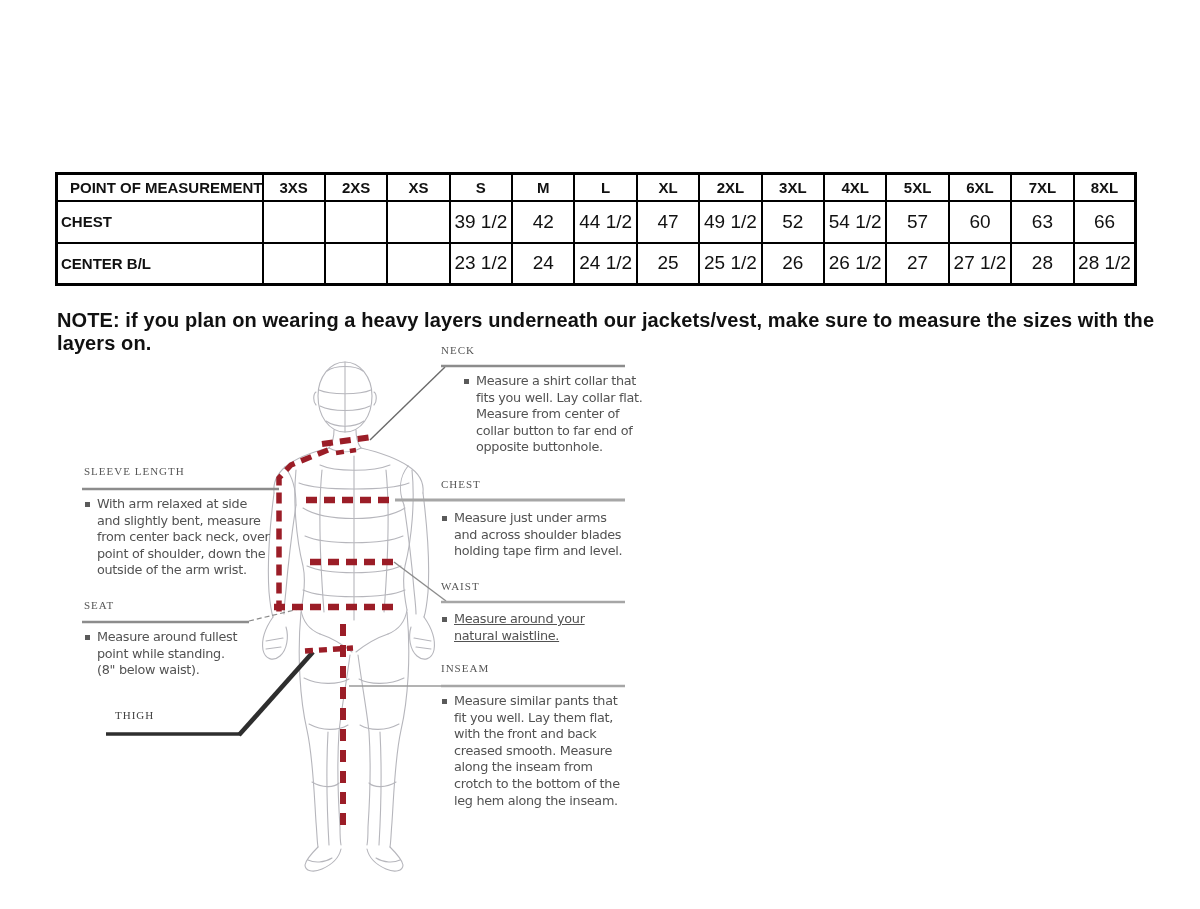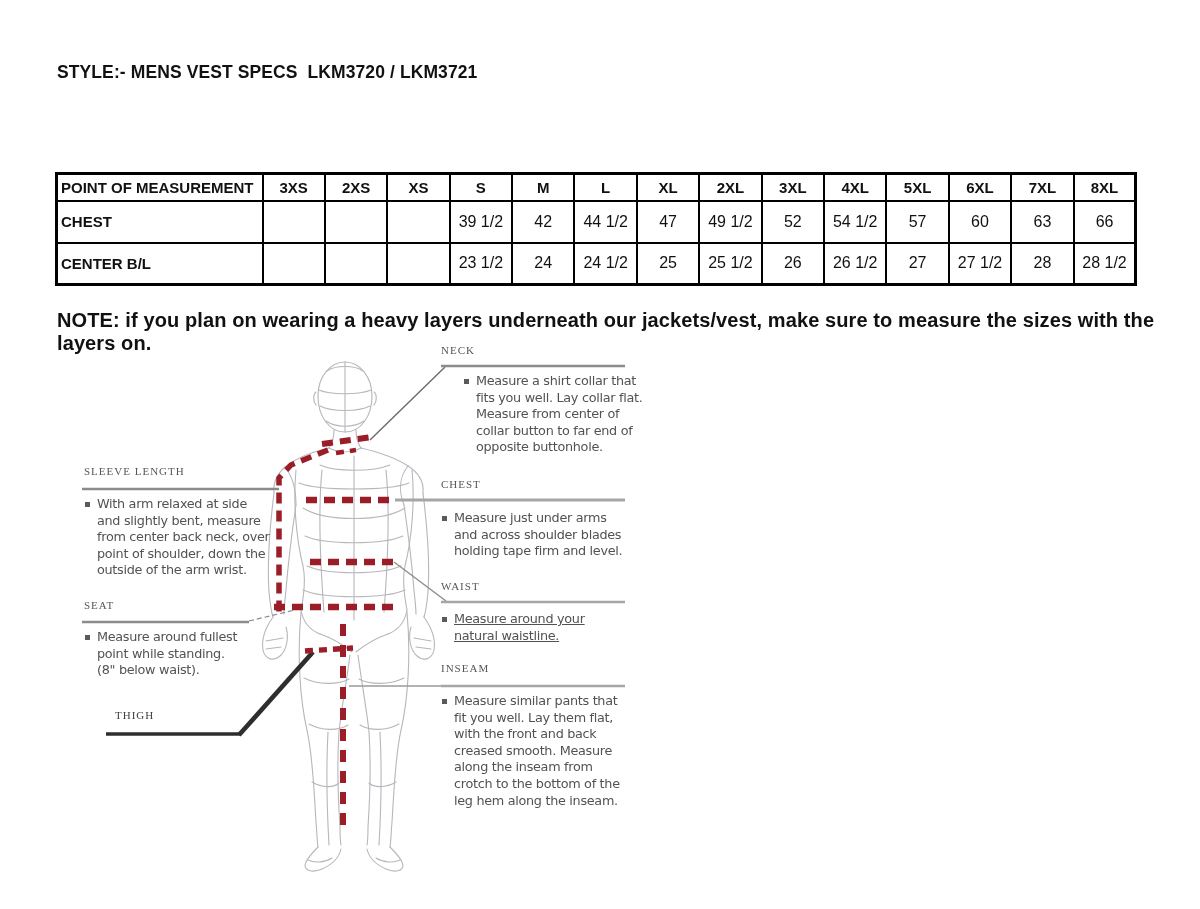--- a/index.html
+++ b/index.html
@@ -17,22 +17,22 @@
         font-family:"Liberation Sans",sans-serif;}
 
   .doc-title{position:absolute;left:57px;top:62px;font-size:17.5px;font-weight:bold;color:#111;
              white-space:pre;letter-spacing:0.1px;}
 
   table.size-table{position:absolute;left:55px;top:172px;width:1080px;border-collapse:collapse;
                    table-layout:fixed;border:3px solid var(--table_black);}
   table.size-table th,table.size-table td{border:2px solid var(--table_black);overflow:hidden;
                    white-space:nowrap;color:#111;}
   table.size-table th{height:27px;font-size:15px;font-weight:bold;text-align:center;}
-  table.size-table th.pom{text-align:left;padding-left:3px;}
-  table.size-table td{height:42px;font-size:16px;font-weight:normal;text-align:center;}
+  table.size-table th.pom{text-align:left;padding-left:12px;}
+  table.size-table td{height:42px;font-size:19px;font-weight:normal;text-align:center;}
   table.size-table td.rowlabel{text-align:left;padding-left:3px;font-weight:bold;font-size:15px;}
 
   .note-line{position:absolute;left:57px;top:309px;font-size:20px;font-weight:bold;color:#111;
              letter-spacing:0.1px;}
 
   .diagram-svg{position:absolute;left:0;top:0;width:1200px;height:909px;}
 
   .guide-heading{position:absolute;font-family:Liberation Serif, serif;font-size:11px;
                  color:var(--heading_gray);letter-spacing:1px;white-space:nowrap;}
   .guide-body{position:absolute;font-family:"DejaVu Sans",sans-serif;font-size:12.8px;
@@ -41,21 +41,20 @@
   .guide-body.bulleted::before{content:"";position:absolute;left:1px;top:6px;width:5px;height:5px;
               background:#5a5a5a;}
   .guide-body.thigh-style{font-family:"Liberation Sans",sans-serif;font-size:13.8px;
               line-height:19px;color:var(--thigh_text);letter-spacing:0px;}
 </style>
 </head>
 <body>
 
 <div class="page">
 
-  <div class="doc-title">STYLE:- MENS VEST SPECS  LKM3720 / LKM3721</div>
 
   <table class="size-table">
     <colgroup>
         <col style="width: 206px;">
         <col style="width: 62.4px;">
         <col style="width: 62.4px;">
         <col style="width: 62.4px;">
         <col style="width: 62.4px;">
         <col style="width: 62.4px;">
         <col style="width: 62.4px;">

